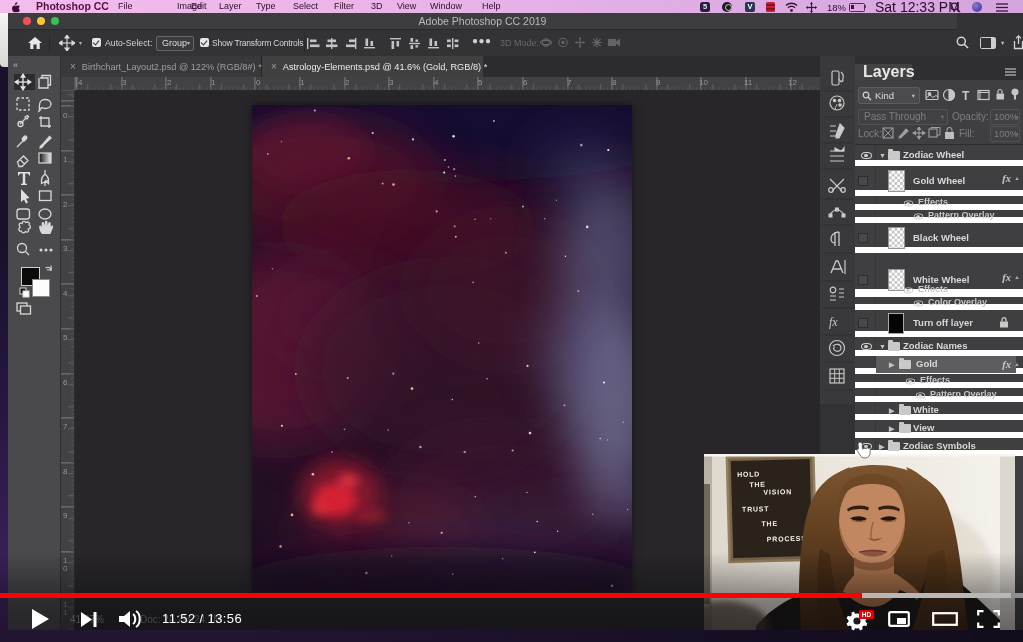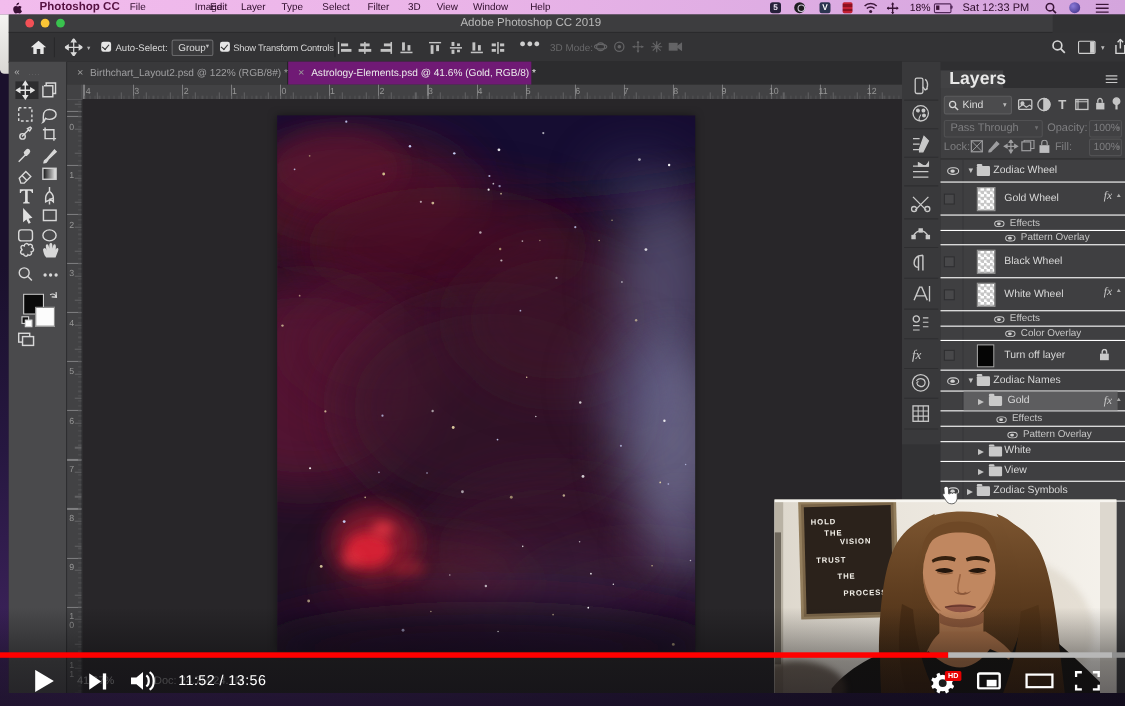--- a/index.html
+++ b/index.html
@@ -40,21 +40,21 @@
 #ytbar-red{left:0;top:593px;width:862px;height:5px;background:#f00;}
 #ytbar-buf{left:862px;top:593px;width:149px;height:5px;background:#b7b7b7;}
 #ytbar-rest{left:1011px;top:593px;width:12px;height:5px;background:#8e8e8e;}
 #ytctl{left:0;top:598px;width:1023px;height:44px;color:#fff;}
 .icon{position:absolute;}
 .chk{width:9px;height:9px;background:#e6e6e6;border-radius:2px;}
 .chk::after{content:"";position:absolute;left:2px;top:1px;width:3px;height:5px;border:solid #333;border-width:0 1.5px 1.5px 0;transform:rotate(40deg);}
 #tabstrip .x{color:#9a9a9a;font-size:10px;margin-right:6px;}
 .rnum{position:absolute;top:1px;color:#969696;font-size:8px;}
 .vnum{position:absolute;left:2px;color:#969696;font-size:8px;line-height:8px;}
-.lay-row{position:absolute;left:0;width:168px;border-bottom:1px solid #ffffff;box-sizing:border-box;}
+.lay-row{position:absolute;left:0;width:168px;border-bottom:6px solid #ffffff;box-sizing:border-box;font-weight:bold;}
 .eye{position:absolute;width:11px;height:7px;border:1px solid #cfcfcf;border-radius:50%/60%;box-sizing:border-box;}
 .eye::after{content:"";position:absolute;left:2.2px;top:0.8px;width:3.5px;height:3.5px;border-radius:50%;background:#cfcfcf;}
 .seye{transform:scale(0.85);}
 .folder{position:absolute;width:12px;height:9px;background:#c9c9c9;border-radius:1px;}
 .folder::before{content:"";position:absolute;left:0;top:-2px;width:5px;height:2px;background:#c9c9c9;border-radius:1px 1px 0 0;}
 .caret-d{position:absolute;color:#c2c2c2;font-size:7px;}
 .caret-r{position:absolute;color:#c2c2c2;font-size:7px;}
 .chkbx{position:absolute;width:10px;height:10px;border:1px solid #2e2e30;background:#48484a;box-sizing:border-box;}
 .thumb{position:absolute;width:17px;height:22px;border:1px solid #969696;background:conic-gradient(#fff 25%,#c6c6c6 0 50%,#fff 0 75%,#c6c6c6 0) 0 0/5.5px 5.5px;box-sizing:border-box;}
 .fx{position:absolute;right:12px;color:#c9c9c9;font-style:italic;font-size:10.5px;font-family:"Liberation Serif",serif;}
@@ -247,21 +247,21 @@
           <stop offset="0" stop-color="#111"></stop>
           <stop offset="1" stop-color="#eee"></stop>
         </linearGradient>
       </defs>
 </svg>
 <div style="position:absolute;left:13px;top:211px;width:17px;height:17px;background:#0a0a0a;border:1.5px solid #cfcfcf;"></div>
 <div style="position:absolute;left:24px;top:223px;width:16px;height:16px;background:#fcfcfc;border:1.5px solid #8a8a8a;"></div>
 </div>
 <div class="abs" id="tabstrip">
   <div class="tab" style="left:0;width:200px;background:#39393b;color:#9f9fa1;border-right:1px solid #242426;"><span style="margin-left:9px;" class="x">×</span>Birthchart_Layout2.psd @ 122% (RGB/8#) *</div>
-  <div class="tab" style="left:201px;width:221px;background:#701a75;color:#ebebeb;"><span style="margin-left:9px;" class="x">×</span>Astrology-Elements.psd @ 41.6% (Gold, RGB/8) *</div>
+  <div class="tab" style="left:201px;width:221px;background:#404040;color:#ebebeb;"><span style="margin-left:9px;" class="x">×</span>Astrology-Elements.psd @ 41.6% (Gold, RGB/8) *</div>
 </div>
 <div class="abs" id="ruler-h">
   <div style="position:absolute;inset:0;background:
     repeating-linear-gradient(90deg,#515153 0 1px,transparent 1px 4.46px),
     repeating-linear-gradient(90deg,#616163 0 1px,transparent 1px 22.3px),
     repeating-linear-gradient(90deg,#7e7e80 0 1px,transparent 1px 44.6px);
     background-size:100% 3px,100% 6px,100% 13px;background-repeat:repeat-x;background-position:2.2px 10px,4.3px 7px,15.4px 0;"></div>
   <span class="rnum" style="left:17px;">4</span>
     <span class="rnum" style="left:61px;">3</span>
     <span class="rnum" style="left:106px;">2</span>
@@ -582,21 +582,21 @@
       </div>
     <div class="lay-row" style="top:65px;height:13px;">
         <span class="eye seye" style="left:58px;top:3px;"></span>
         <span style="position:absolute;left:73px;top:0px;font-size:9px;color:#c6c6c6;">Pattern Overlay</span>
       </div>
     <div class="lay-row" style="top:78px;height:30px;">
         <span class="chkbx" style="left:3px;top:10px;"></span>
         <span class="thumb" style="left:33px;top:4px;"></span>
         <span style="position:absolute;left:58px;top:9px;">Black Wheel</span>
       </div>
-    <div class="lay-row" style="top:108px;height:30px;">
+    <div class="lay-row" style="top:120px;height:30px;">
         <span class="chkbx" style="left:3px;top:10px;"></span>
         <span class="thumb" style="left:33px;top:4px;"></span>
         <span style="position:absolute;left:58px;top:9px;">White Wheel</span>
         <span class="fx" style="top:7px;">fx</span>
         <span class="chev" style="top:9px;">▲</span>
       </div>
     <div class="lay-row" style="top:138px;height:14px;">
         <span class="eye seye" style="left:48px;top:4px;"></span>
         <span style="position:absolute;left:63px;top:1px;font-size:9px;color:#c6c6c6;">Effects</span>
       </div>
@@ -686,21 +686,21 @@
         <g stroke="#3a1538" stroke-width="1.2">
           <line x1="5.5" y1="0.5" x2="5.5" y2="10.5"></line>
           <line x1="0.5" y1="5.5" x2="10.5" y2="5.5"></line>
           <path d="M5.5 0 L7 2 L4 2 Z M5.5 11 L7 9 L4 9 Z M0 5.5 L2 4 L2 7 Z M11 5.5 L9 4 L9 7 Z" fill="#3a1538" stroke="none"></path>
         </g>
       </svg>
     <span style="left:827px;top:1px;font-size:9.5px;color:#2d0c2a;">18%</span>
     <span style="left:849px;top:3px;width:14px;height:7px;border:1px solid #53285a;border-radius:1.5px;"></span>
       <i style="position:absolute;left:850.5px;top:4.5px;width:3.5px;height:4px;background:#3a1538;"></i>
       <i style="position:absolute;left:864px;top:5px;width:1.5px;height:3px;background:#53285a;border-radius:0 1px 1px 0;"></i>
-    <span style="left:875px;top:1px;font-size:10px;color:#2d0c2a;">Sat 12:33 PM</span>
+    <span style="left:875px;top:1px;font-size:14px;color:#2d0c2a;">Sat 12:33 PM</span>
     <svg style="position:absolute;left:950px;top:1.5px;" width="11" height="11" viewBox="0 0 11 11">
         <circle cx="4.5" cy="4.5" r="3.4" fill="none" stroke="#3a1538" stroke-width="1.4"></circle>
         <line x1="7" y1="7" x2="10" y2="10" stroke="#3a1538" stroke-width="1.5"></line>
       </svg>
     <span style="left:972px;top:1.5px;width:10px;height:10px;border-radius:50%;background:radial-gradient(circle at 35% 35%,#8a7ad8,#3a2a80);"></span>
     <svg style="position:absolute;left:996px;top:2.5px;" width="12" height="9" viewBox="0 0 12 9">
         <g stroke="#3a1538" stroke-width="1.3">
           <line x1="0" y1="1" x2="12" y2="1"></line>
           <line x1="0" y1="4.5" x2="12" y2="4.5"></line>
           <line x1="0" y1="8" x2="12" y2="8"></line>

